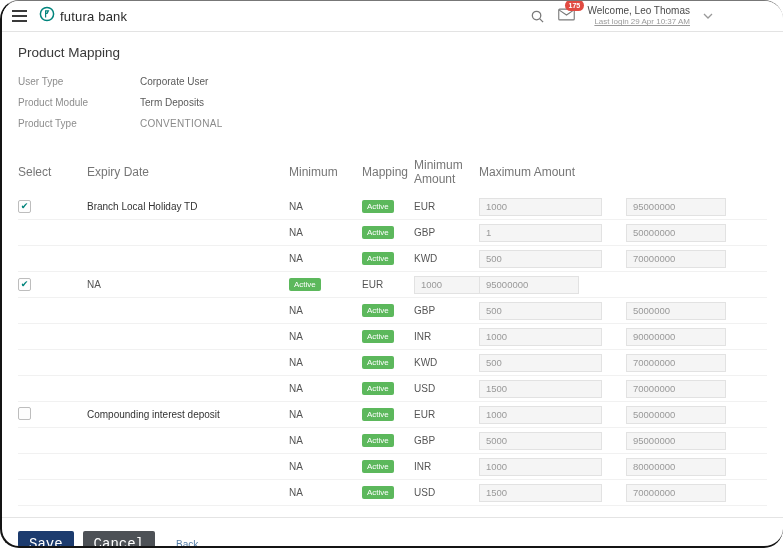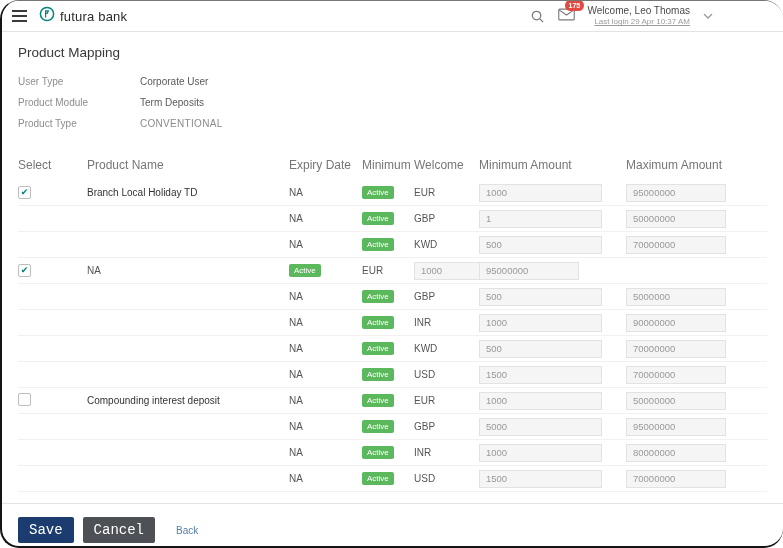--- a/index.html
+++ b/index.html
@@ -121,24 +121,23 @@
         <div class="info-value">Term Deposits</div>
       </div>
       <div class="info-row">
         <div class="info-label">Product Type</div>
         <div class="info-value">CONVENTIONAL</div>
       </div>
     </section>
 
     <div class="grid thead">
       <div class="th">Select</div>
-      <div class="th">Product Name</div>
       <div class="th">Expiry Date</div>
       <div class="th">Minimum</div>
-      <div class="th">Welcome</div>
+      <div class="th">Mapping</div>
       <div class="th">Minimum Amount</div>
       <div class="th">Maximum Amount</div>
     </div>
 
     <div>
         <div class="grid trow">
     <div class="cell"><span class="checkbox checked"></span></div>
     <div class="cell product">Branch Local Holiday TD</div>
     <div class="cell">NA</div>
     <div class="cell"><span class="badge">Active</span></div>

